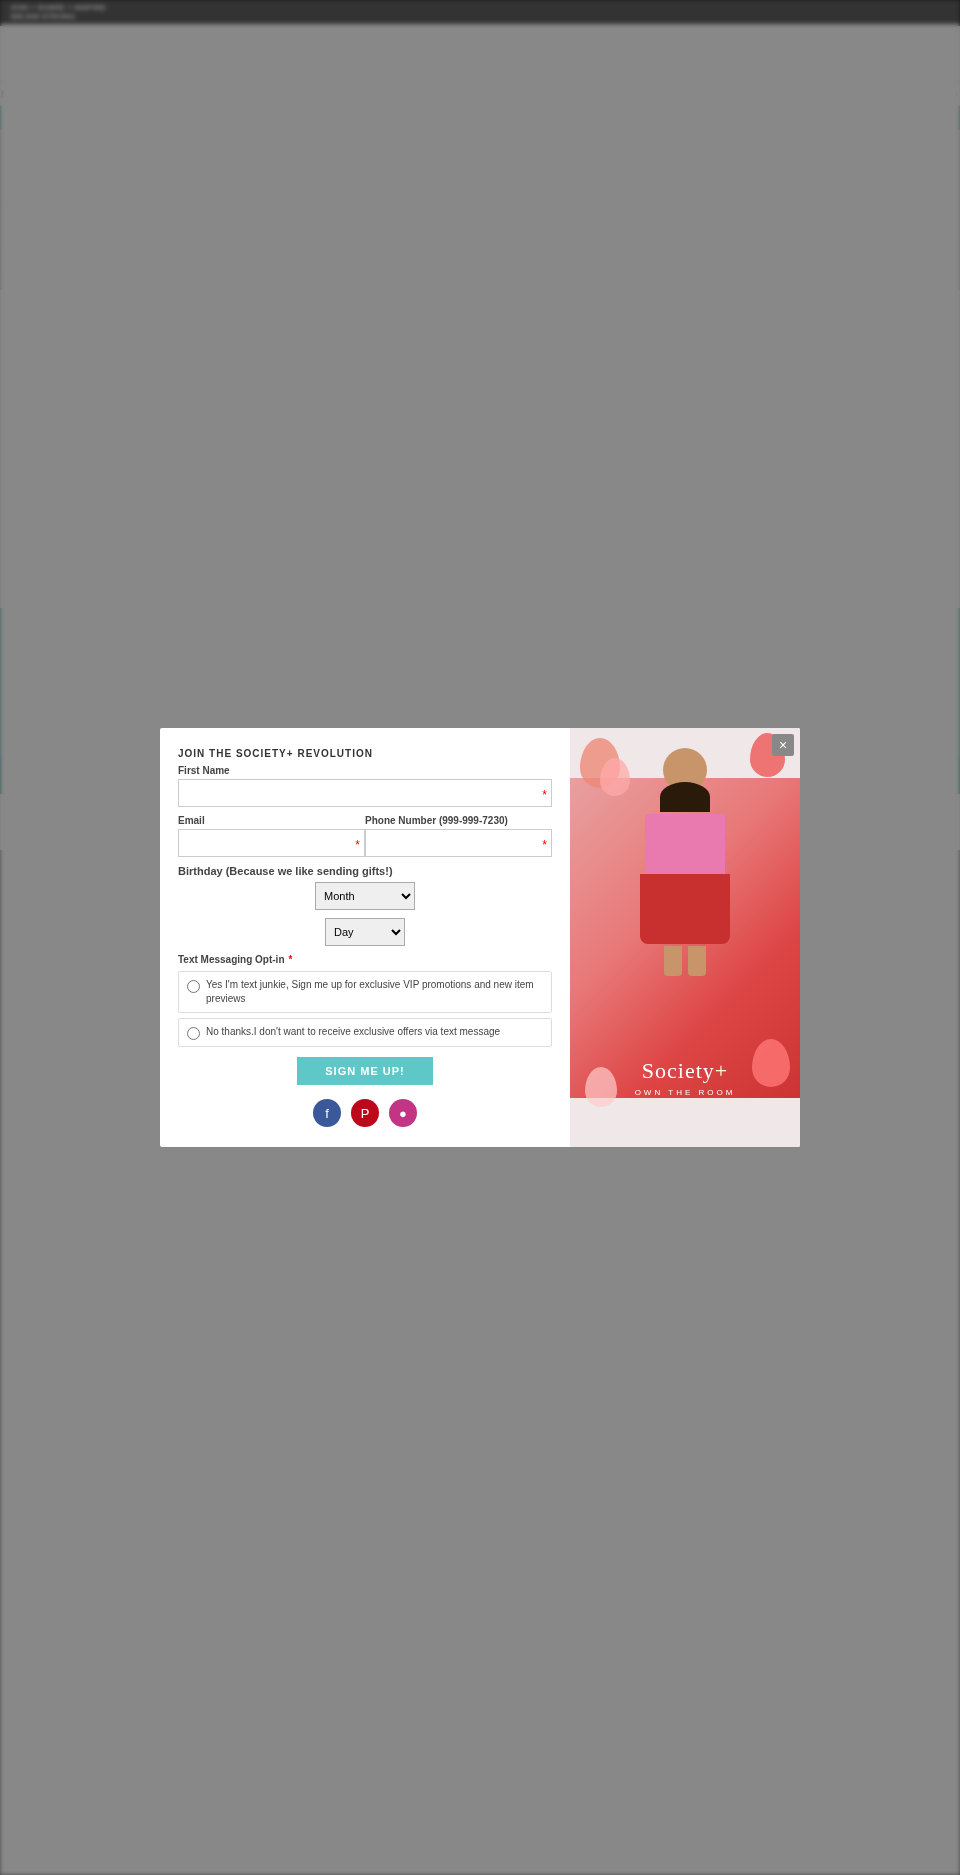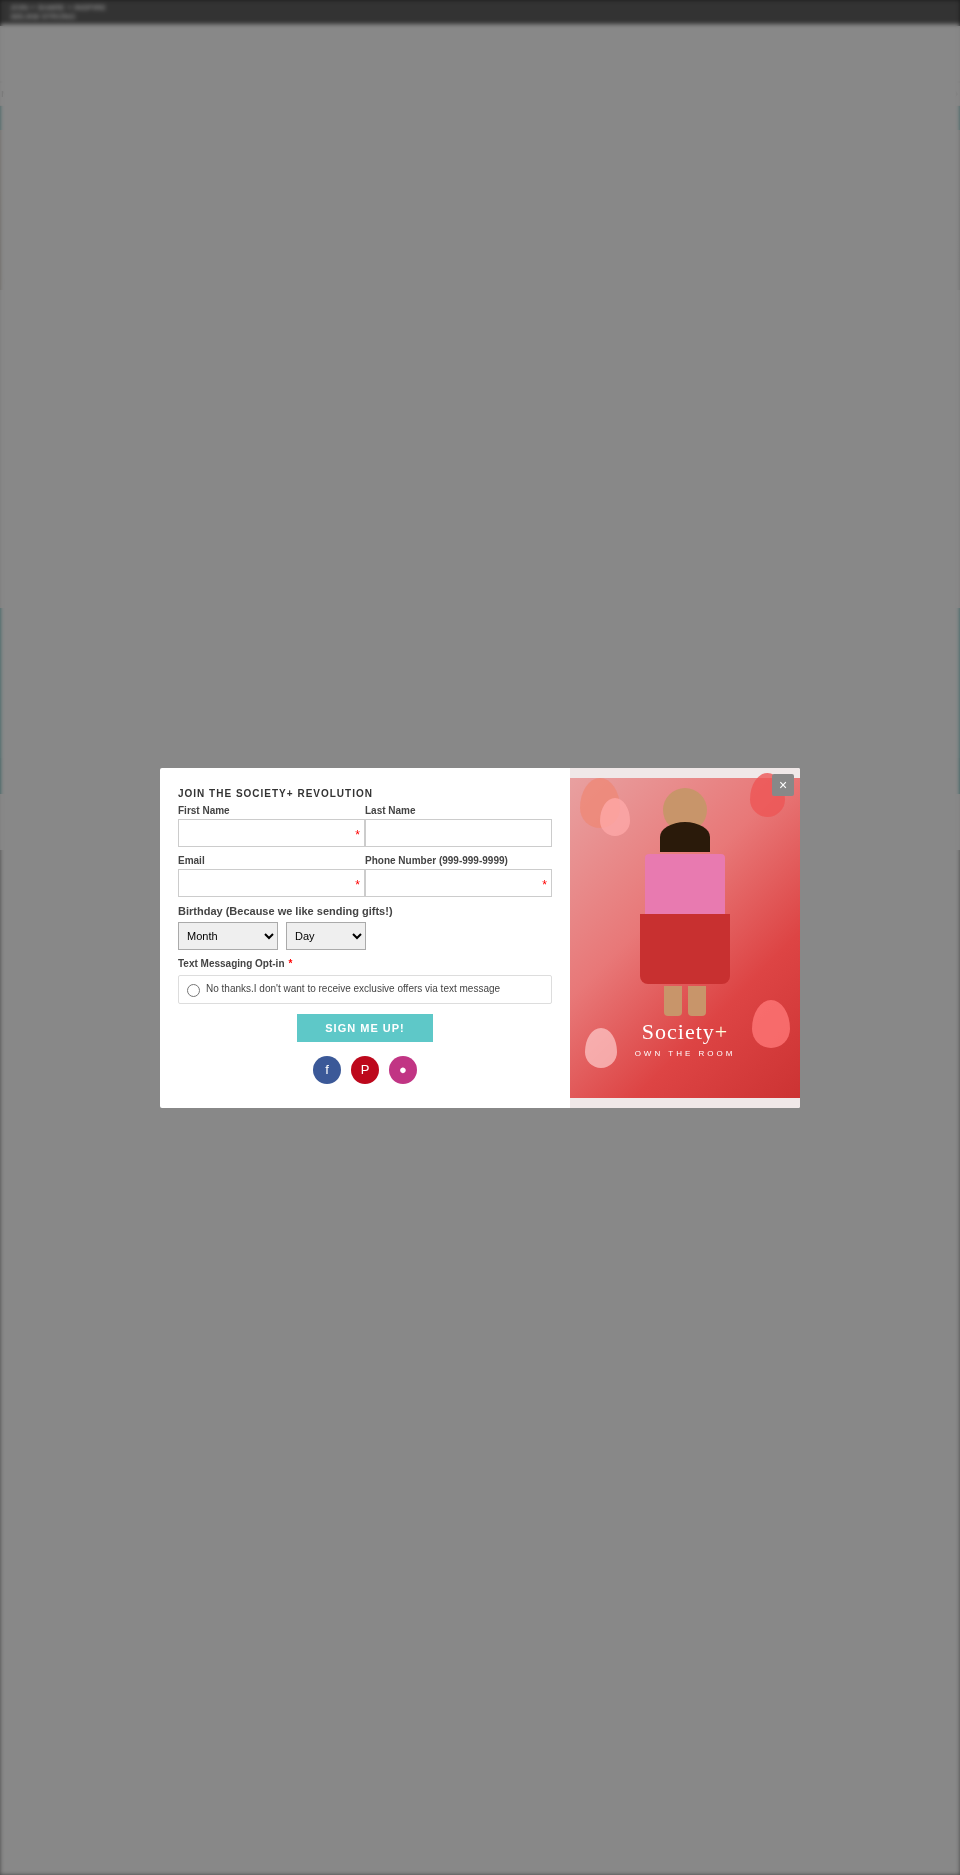--- a/index.html
+++ b/index.html
@@ -184,20 +184,21 @@
       position: absolute;
       right: 5px;
       bottom: 5px;
       color: red;
       font-size: 12px;
     }
     .birthday-row {
       display: flex;
       gap: 8px;
       align-items: center;
+      flex-direction: column;
     }
     .birthday-row select {
       border: 1px solid #aaa;
       padding: 3px 4px;
       font-size: 11px;
       height: 28px;
     }
     .section-label {
       font-size: 10px;
       font-weight: bold;
@@ -453,38 +454,32 @@
       <div class="modal-title">JOIN THE SOCIETY+ REVOLUTION</div>
 
       <div class="form-row">
         <div class="form-group">
           <label>First Name</label>
           <div class="input-wrap">
             <input type="text" style="">
             <span class="req">*</span>
           </div>
         </div>
-        <div class="form-group">
-          <label>Last Name</label>
-          <div class="input-wrap">
-            <input type="text" style="">
-          </div>
-        </div>
       </div>
 
       <div class="form-row">
         <div class="form-group">
           <label>Email</label>
           <div class="input-wrap">
             <input type="email" style="">
             <span class="req">*</span>
           </div>
         </div>
         <div class="form-group">
-          <label>Phone Number (999-999-9999)</label>
+          <label>Phone Number (999-999-7230)</label>
           <div class="input-wrap">
             <input type="tel" style="">
             <span class="req">*</span>
           </div>
         </div>
       </div>
 
       <div style="margin-bottom:8px;">
         <div style="font-size:11px;font-weight:bold;color:#444;margin-bottom:5px;">Birthday (Because we like sending gifts!)</div>
         <div class="birthday-row">
@@ -505,20 +500,24 @@
             <option>26</option><option>27</option><option>28</option><option>29</option><option>30</option><option>31</option>
           </select>
         </div>
       </div>
 
       <div class="section-label">
         <span>Text Messaging Opt-in</span>
         <span style="color:red;">*</span>
       </div>
       <label class="radio-option">
+        <input type="radio" name="text_opt" value="yes" style="">
+        <span>Yes I'm text junkie, Sign me up for exclusive VIP promotions and new item previews</span>
+      </label>
+      <label class="radio-option">
         <input type="radio" name="text_opt" value="no" style="">
         <span>No thanks.I don't want to receive exclusive offers via text message</span>
       </label>
 
       <button class="sign-up-btn">SIGN ME UP!</button>
 
       <div class="social-row">
         <div class="social-icon fb">f</div>
         <div class="social-icon pi">P</div>
         <div class="social-icon ig">●</div>

